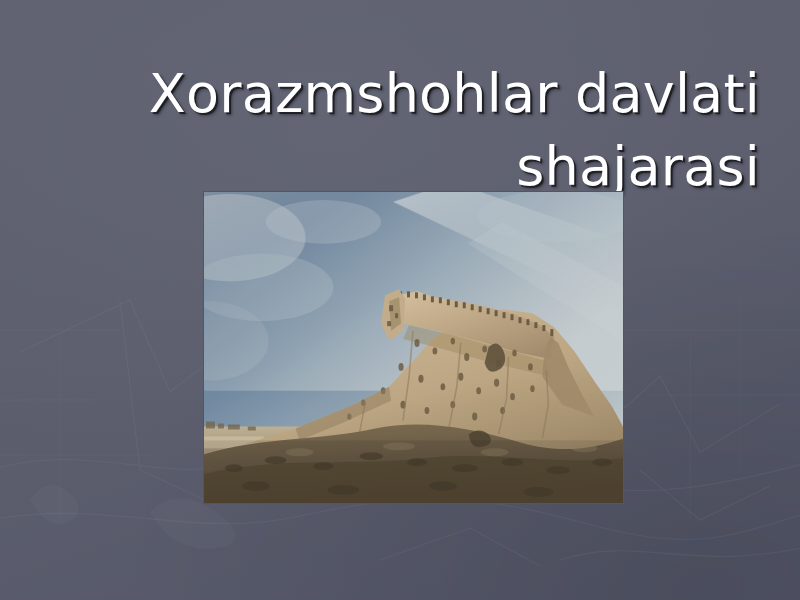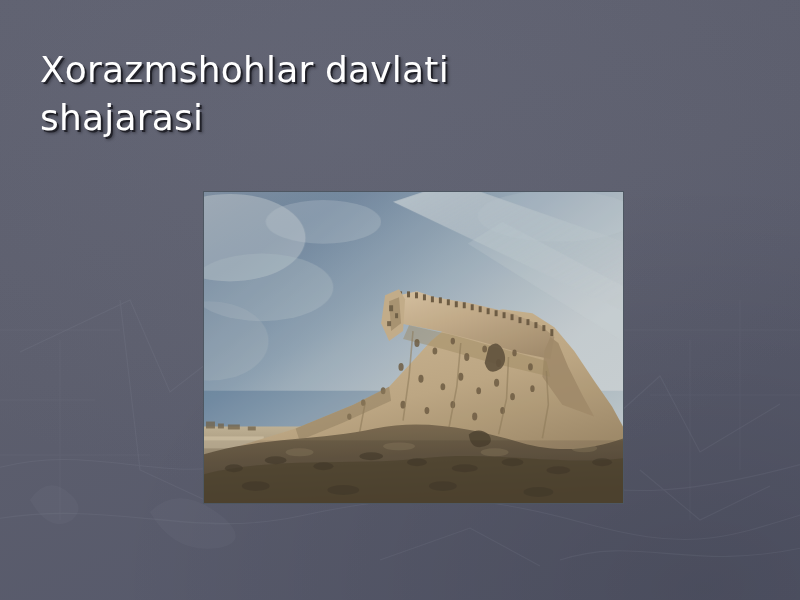--- a/index.html
+++ b/index.html
@@ -43,23 +43,23 @@
     pointer-events: none;
   }
   .bg-watermark svg { display: block; width: 800px; height: 600px; }
 
   
   .title-block {
     position: absolute;
     left: 40px;
     top: 22px;
     width: 720px;
-    text-align: left;
+    text-align: right;
     color: #ffffff;
-    font-size: 36px;
+    font-size: 54px;
     line-height: 1.34;
     font-weight: 400;
     letter-spacing: 0.2px;
     text-shadow:
       2px 2px 0px rgba(22,22,28,0.78),
       3px 3px 3px rgba(10,10,14,0.40);
     white-space: pre-line;
   }
 
   

